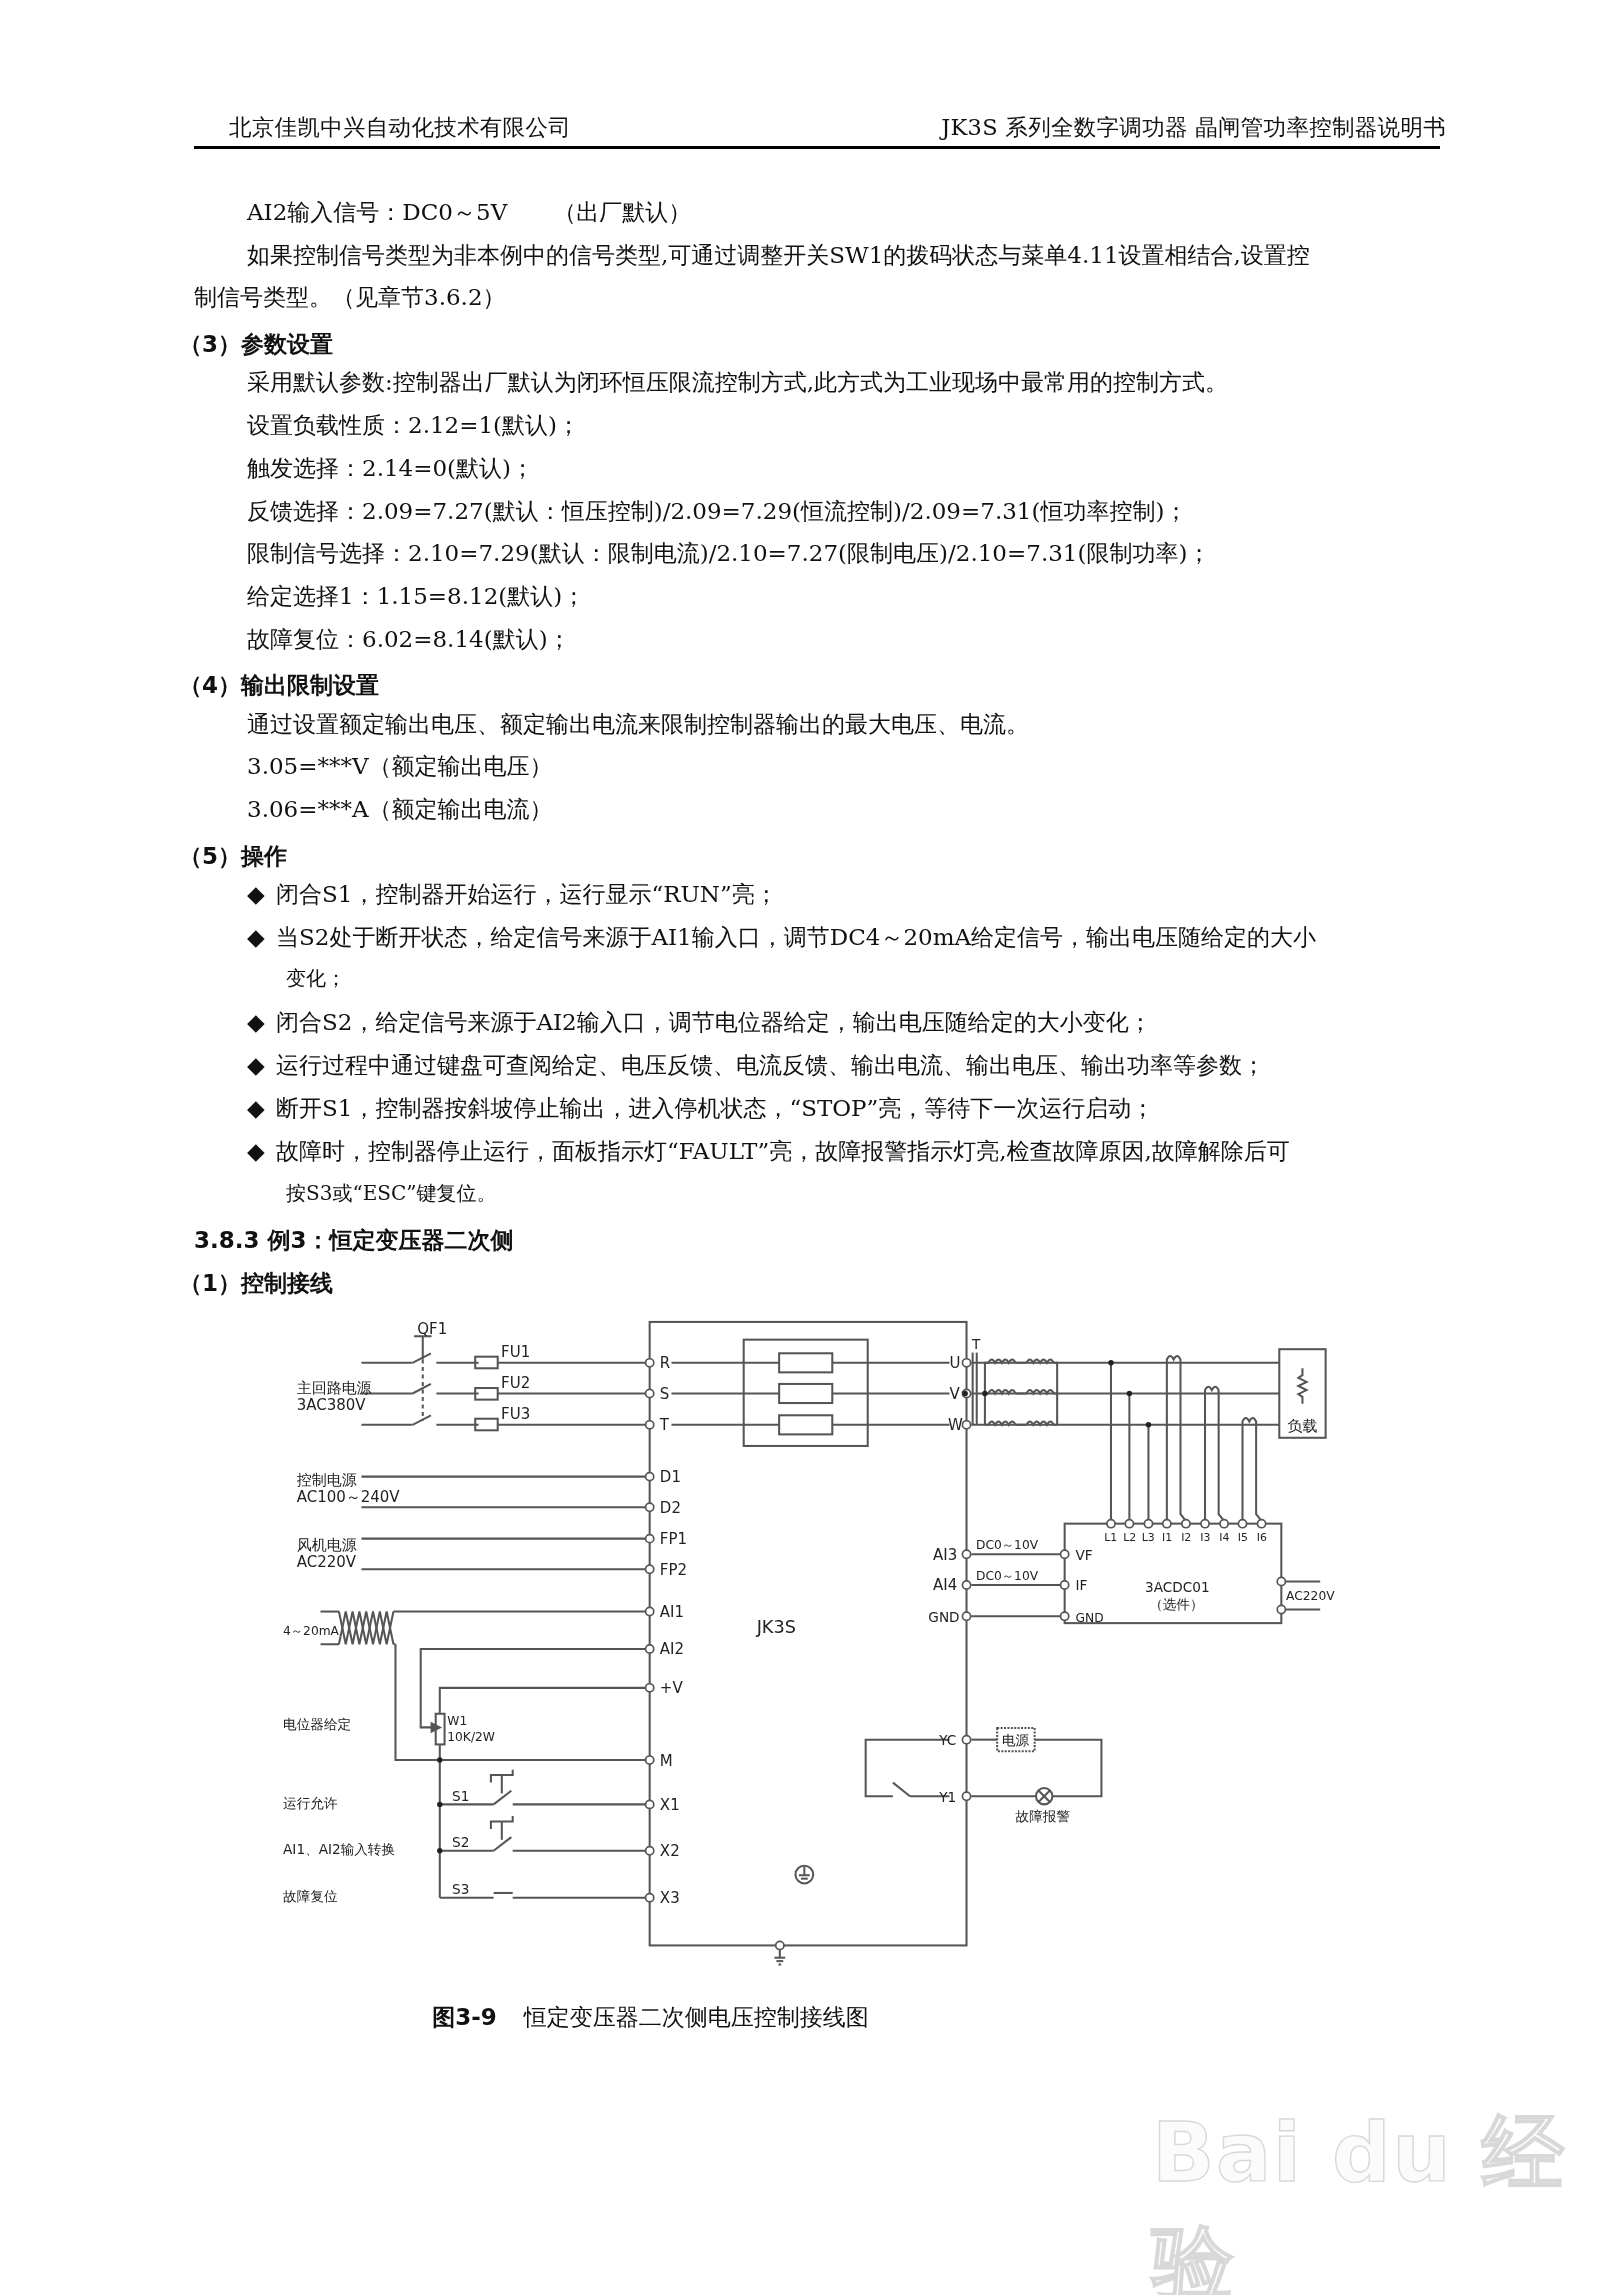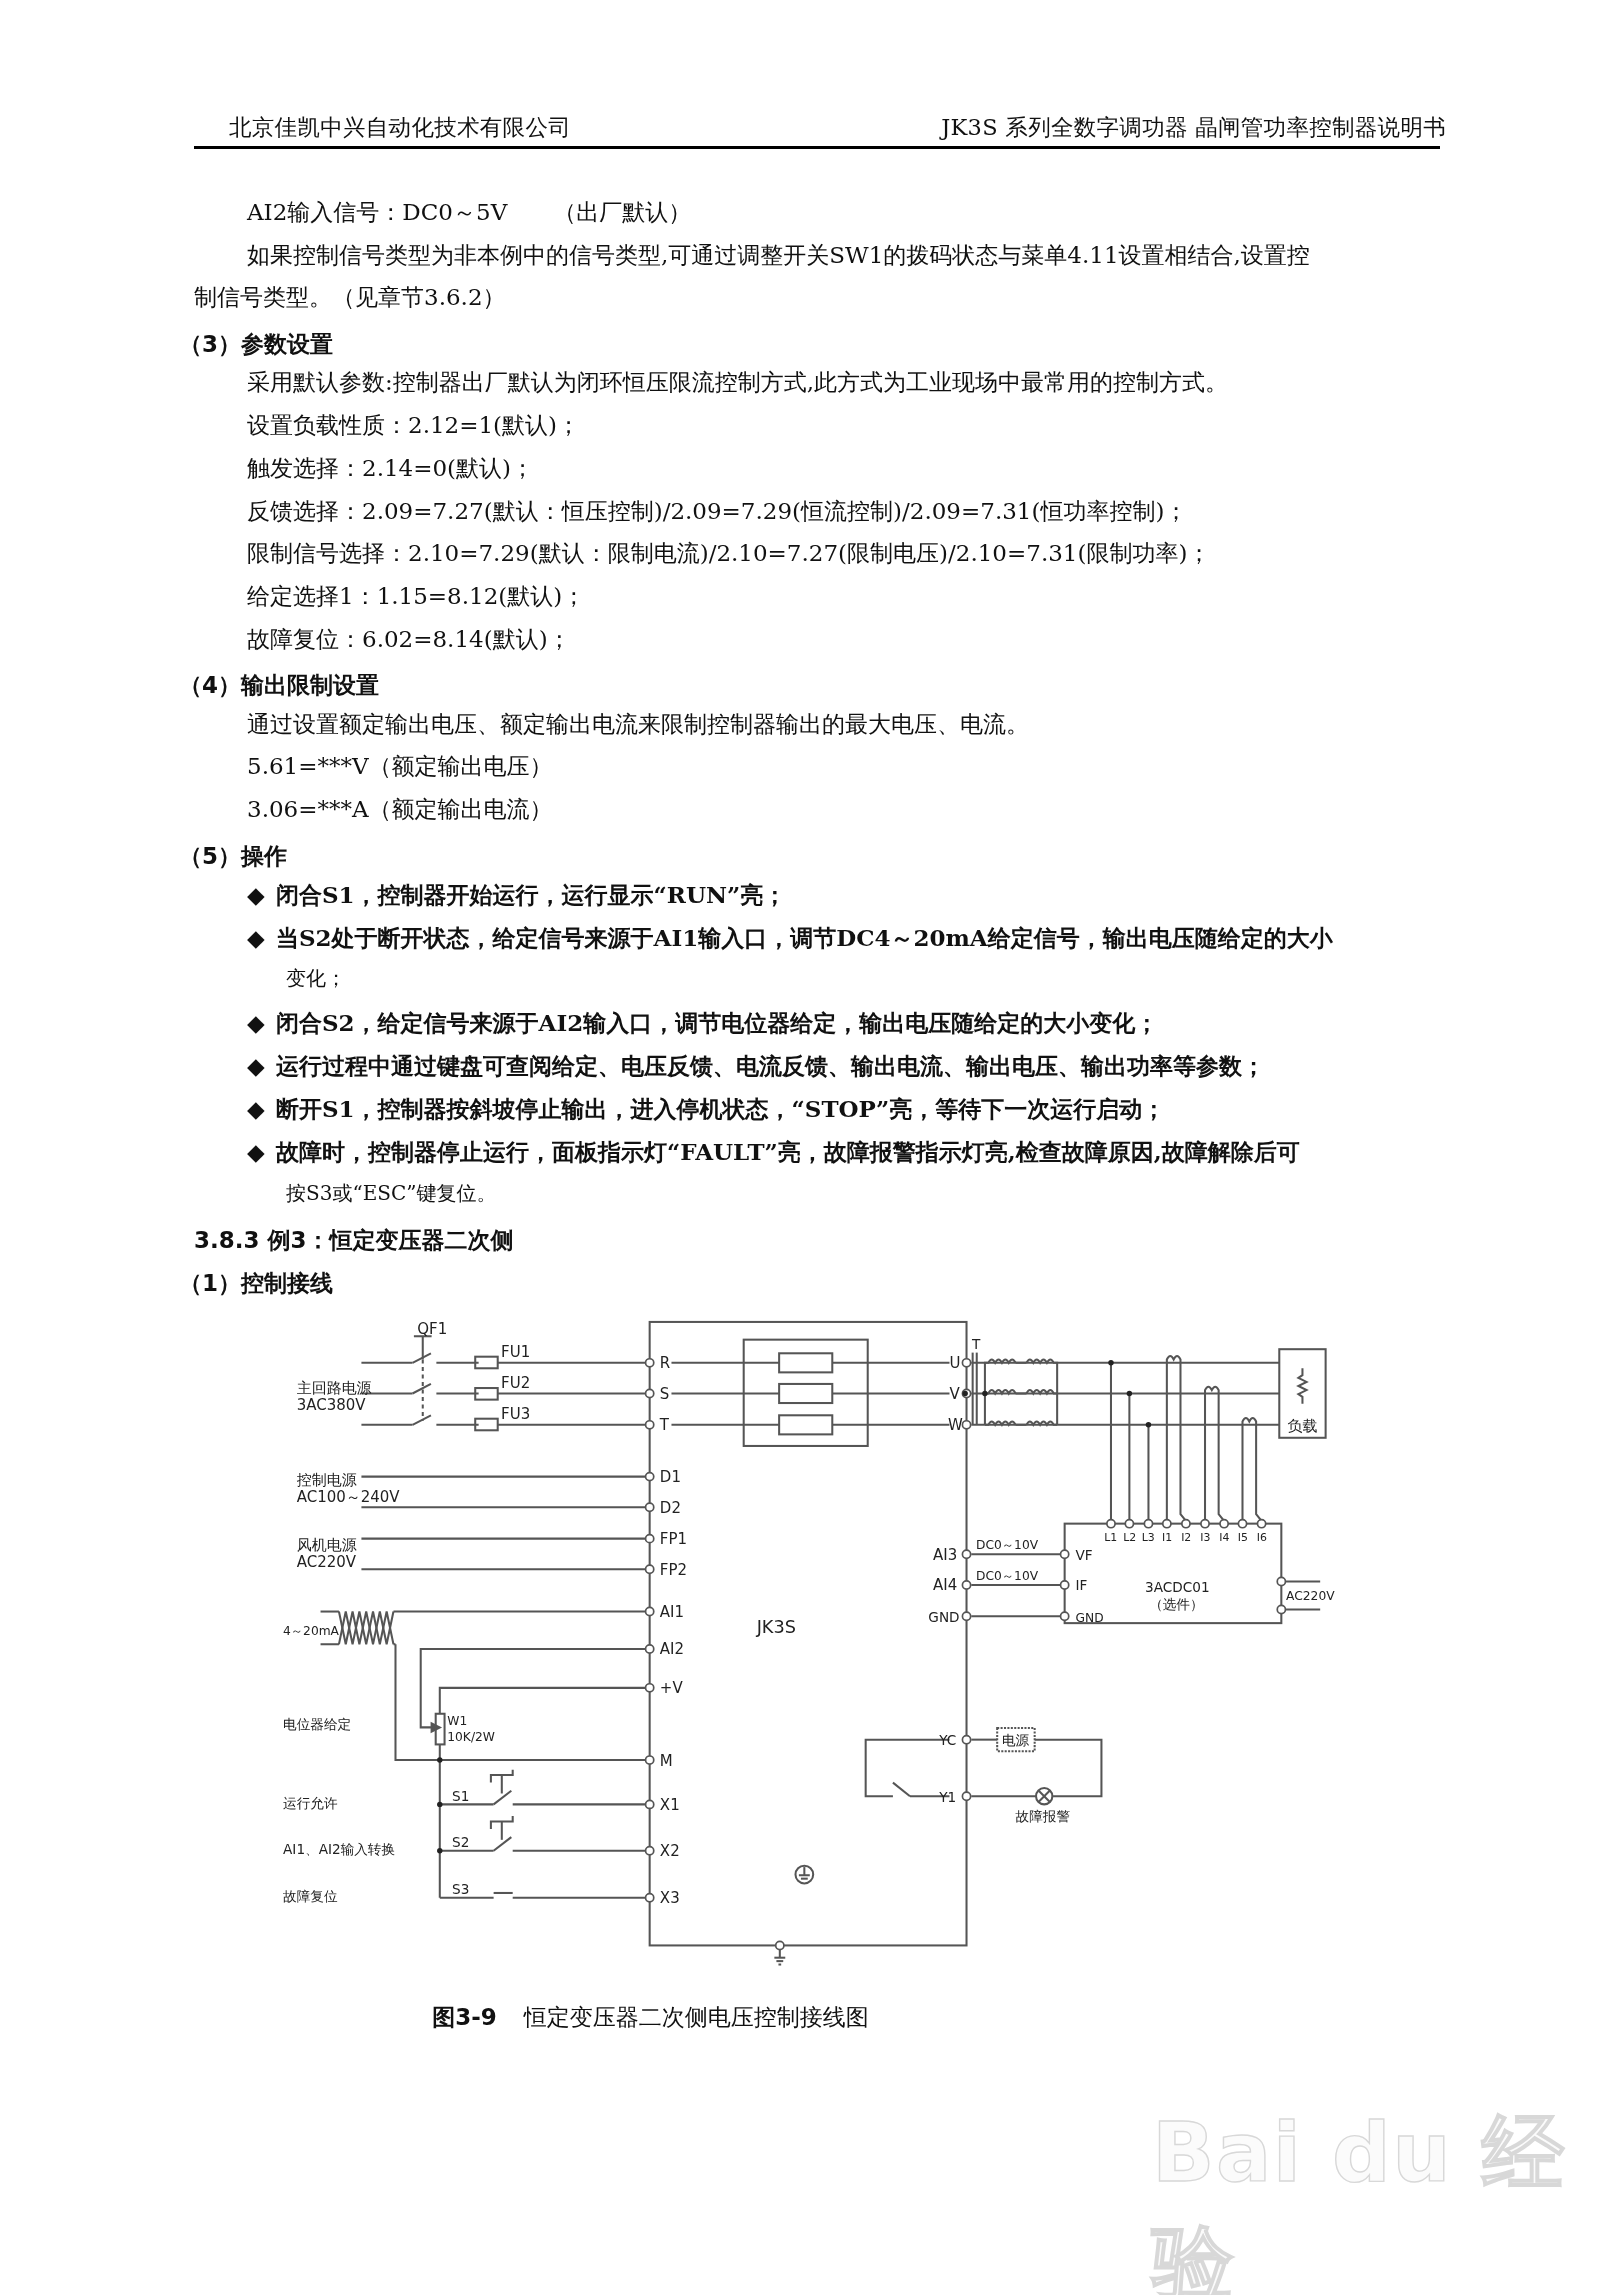--- a/index.html
+++ b/index.html
@@ -7,21 +7,21 @@
          font-family: "DejaVu Serif", "Liberation Serif", serif; color: #111; }
   .hdr { position: absolute; top: 112px; font-size: 22.5px; letter-spacing: 0.3px; margin-left: 28px; }
   #hdr-left { left: 201px; }
   #hdr-right { right: 177px; }
   .hdr-rule { position: absolute; left: 194px; top: 146px; width: 1246px; height: 3.4px; background: #000; }
   .t { position: absolute; font-size: 23px; white-space: nowrap; line-height: 1; }
   .ind { left: 247px; }
   .full { left: 194px; }
   .h { position: absolute; left: 179px; font-size: 23px; font-weight: bold; white-space: nowrap; font-family: "DejaVu Sans", sans-serif; }
   .h3 { position: absolute; left: 194px; font-size: 23px; font-weight: bold; white-space: nowrap; font-family: "DejaVu Sans", sans-serif; }
-  .bullet { position: absolute; left: 247px; font-size: 23px; white-space: nowrap; line-height: 1; font-weight: bold; }
+  .bullet { position: absolute; left: 247px; font-size: 23px; white-space: nowrap; line-height: 1; }
   .bullet .dia { display: inline-block; width: 29px; }
   .cont { position: absolute; left: 286px; font-size: 20px; white-space: nowrap; line-height: 1; }
   #diagram { position: absolute; left: 0; top: 0; }
   .caption { position: absolute; left: 0; width: 1301px; top: 2002px; text-align: center;
              font-size: 23px; font-family: "DejaVu Sans", sans-serif; }
   .caption b { font-weight: bold; margin-right: 27px; }
   .wm { position: absolute; left: 1152px; top: 2099px; color: #e6e6e6; font-family: "DejaVu Sans", sans-serif; }
   .wm-logo { font-size: 82px; font-weight: bold; letter-spacing: 1.4px; -webkit-text-stroke: 1.4px #d8d8d8; color: #fbfbfb; }
   svg text { font-family: "DejaVu Sans", sans-serif; fill: #222; }
 </style>
@@ -40,21 +40,21 @@
 <div class="t ind" style="top:371px">采用默认参数:控制器出厂默认为闭环恒压限流控制方式,此方式为工业现场中最常用的控制方式。</div>
 <div class="t ind" style="top:414px">设置负载性质：2.12=1(默认)；</div>
 <div class="t ind" style="top:457px">触发选择：2.14=0(默认)；</div>
 <div class="t ind" style="top:500px">反馈选择：2.09=7.27(默认：恒压控制)/2.09=7.29(恒流控制)/2.09=7.31(恒功率控制)；</div>
 <div class="t ind" style="top:542px">限制信号选择：2.10=7.29(默认：限制电流)/2.10=7.27(限制电压)/2.10=7.31(限制功率)；</div>
 <div class="t ind" style="top:585px">给定选择1：1.15=8.12(默认)；</div>
 <div class="t ind" style="top:628px">故障复位：6.02=8.14(默认)；</div>
 
 <div class="h" style="top:670px">（4）输出限制设置</div>
 <div class="t ind" style="top:713px">通过设置额定输出电压、额定输出电流来限制控制器输出的最大电压、电流。</div>
-<div class="t ind" style="top:755px">5.61=***V（额定输出电压）</div>
+<div class="t ind" style="top:755px">3.05=***V（额定输出电压）</div>
 <div class="t ind" style="top:798px">3.06=***A（额定输出电流）</div>
 
 <div class="h" style="top:841px">（5）操作</div>
 <div class="bullet" style="top:883px"><span class="dia">◆</span><span>闭合S1，控制器开始运行，运行显示“RUN”亮；</span></div>
 <div class="bullet" style="top:926px"><span class="dia">◆</span><span>当S2处于断开状态，给定信号来源于AI1输入口，调节DC4～20mA给定信号，输出电压随给定的大小</span></div>
 <div class="cont" style="top:968px">变化；</div>
 <div class="bullet" style="top:1011px"><span class="dia">◆</span><span>闭合S2，给定信号来源于AI2输入口，调节电位器给定，输出电压随给定的大小变化；</span></div>
 <div class="bullet" style="top:1054px"><span class="dia">◆</span><span>运行过程中通过键盘可查阅给定、电压反馈、电流反馈、输出电流、输出电压、输出功率等参数；</span></div>
 <div class="bullet" style="top:1097px"><span class="dia">◆</span><span>断开S1，控制器按斜坡停止输出，进入停机状态，“STOP”亮，等待下一次运行启动；</span></div>
 <div class="bullet" style="top:1140px"><span class="dia">◆</span><span>故障时，控制器停止运行，面板指示灯“FAULT”亮，故障报警指示灯亮,检查故障原因,故障解除后可</span></div>

